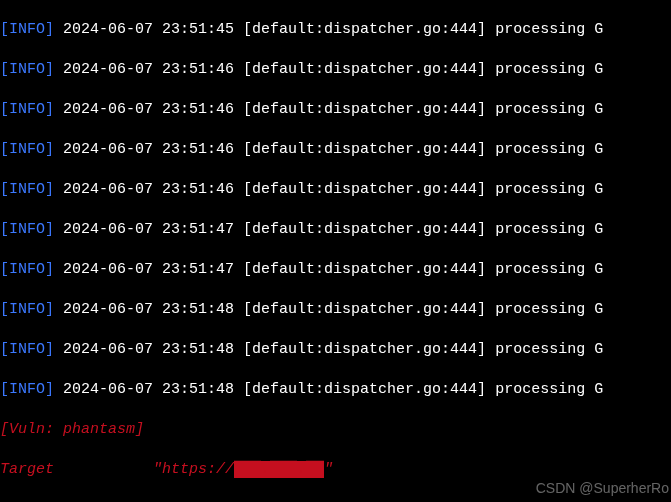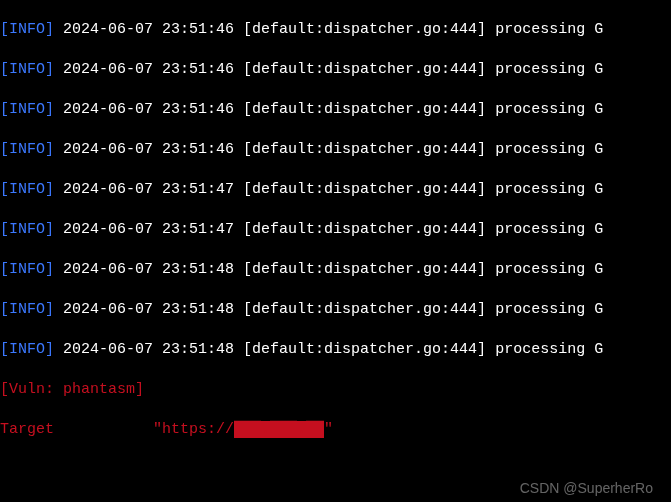--- a/index.html
+++ b/index.html
@@ -14,38 +14,39 @@
     font-family: "Courier New", Courier, monospace;
     font-size: 15px;
     line-height: 20px;
     white-space: pre;
     color: #ffffff;
     padding: 0;
   }
   .info-tag { color: #3b78ff; }
   .white { color: #ffffff; }
   .yellow { color: #f9f1a5; }
-  .red { color: #c50f1f; }
+  .red { color: #c50f1f; font-style: italic; }
   .watermark {
     position: absolute;
-    right: 18px;
+    right: 2px;
     bottom: 6px;
     color: rgba(200,200,200,0.5);
     font-family: Arial, sans-serif;
     font-size: 14px;
   }
   .redacted {
     background: #c50f1f;
     color: #c50f1f;
   }
 </style>
 </head>
 <body>
 
 <div class="terminal">
+<div><span class="info-tag">[INFO]</span> <span class="white">2024-06-07 23:51:45</span> <span class="white">[default:dispatcher.go:444]</span> <span class="white">processing G</span></div>
 <div><span class="info-tag">[INFO]</span> <span class="white">2024-06-07 23:51:46</span> <span class="white">[default:dispatcher.go:444]</span> <span class="white">processing G</span></div>
 <div><span class="info-tag">[INFO]</span> <span class="white">2024-06-07 23:51:46</span> <span class="white">[default:dispatcher.go:444]</span> <span class="white">processing G</span></div>
 <div><span class="info-tag">[INFO]</span> <span class="white">2024-06-07 23:51:46</span> <span class="white">[default:dispatcher.go:444]</span> <span class="white">processing G</span></div>
 <div><span class="info-tag">[INFO]</span> <span class="white">2024-06-07 23:51:46</span> <span class="white">[default:dispatcher.go:444]</span> <span class="white">processing G</span></div>
 <div><span class="info-tag">[INFO]</span> <span class="white">2024-06-07 23:51:47</span> <span class="white">[default:dispatcher.go:444]</span> <span class="white">processing G</span></div>
 <div><span class="info-tag">[INFO]</span> <span class="white">2024-06-07 23:51:47</span> <span class="white">[default:dispatcher.go:444]</span> <span class="white">processing G</span></div>
 <div><span class="info-tag">[INFO]</span> <span class="white">2024-06-07 23:51:48</span> <span class="white">[default:dispatcher.go:444]</span> <span class="white">processing G</span></div>
 <div><span class="info-tag">[INFO]</span> <span class="white">2024-06-07 23:51:48</span> <span class="white">[default:dispatcher.go:444]</span> <span class="white">processing G</span></div>
 <div><span class="info-tag">[INFO]</span> <span class="white">2024-06-07 23:51:48</span> <span class="white">[default:dispatcher.go:444]</span> <span class="white">processing G</span></div>
 <div class="red">[Vuln: phantasm]</div>

